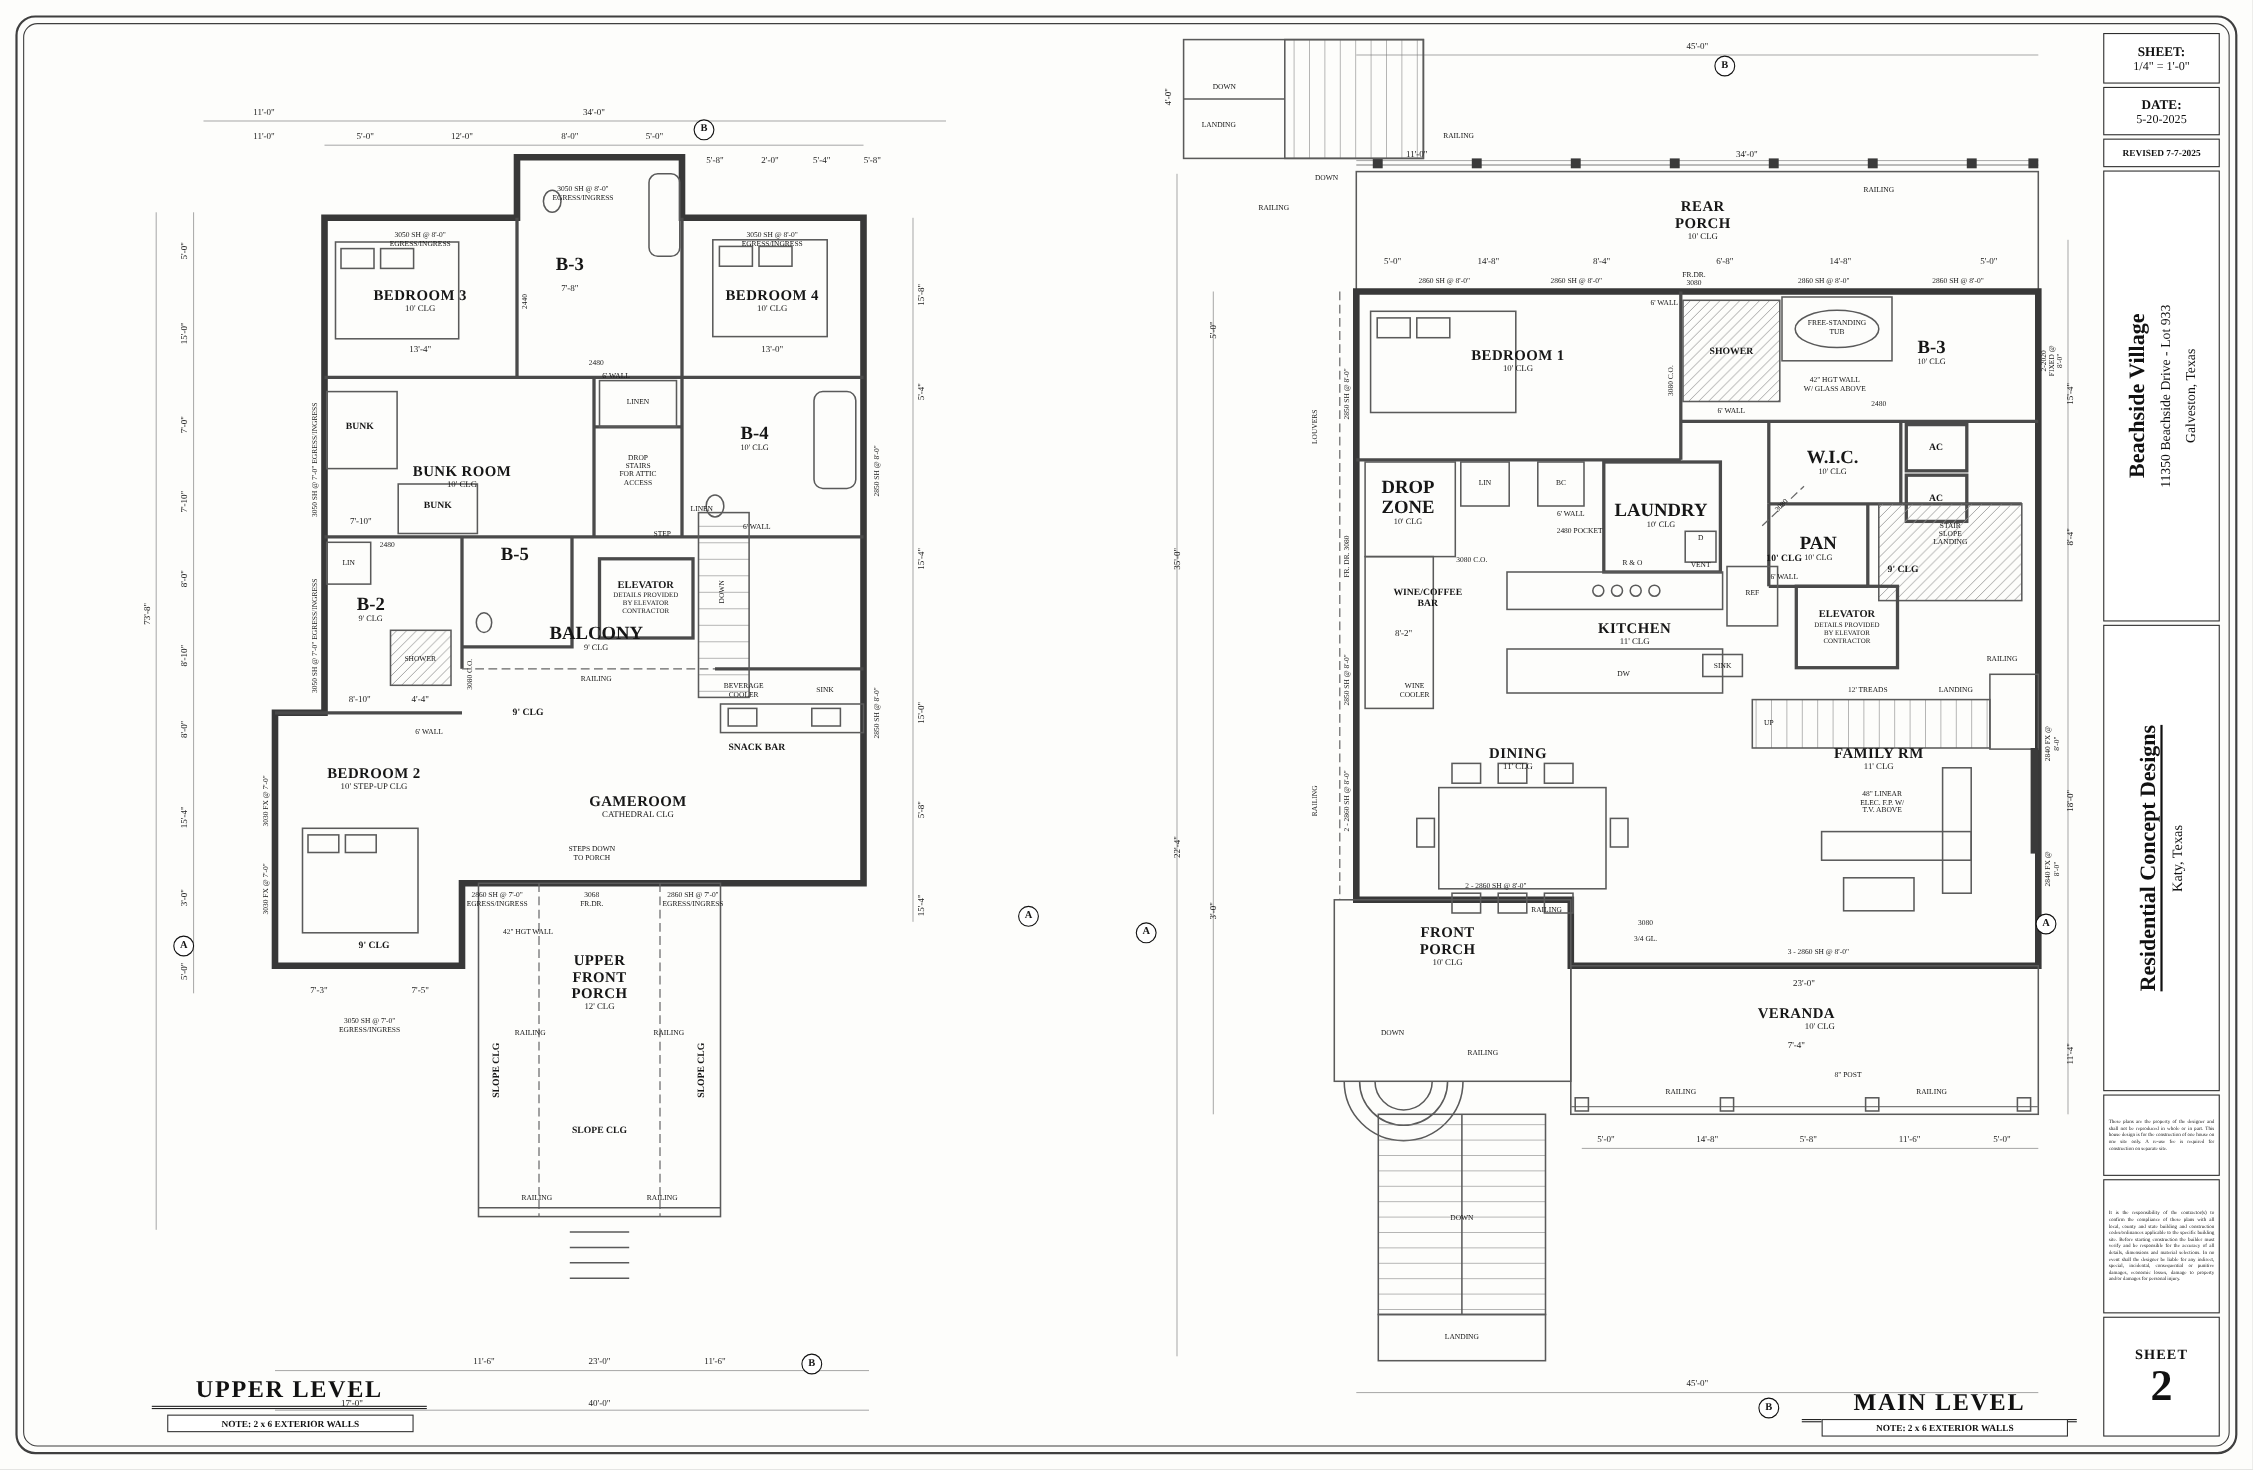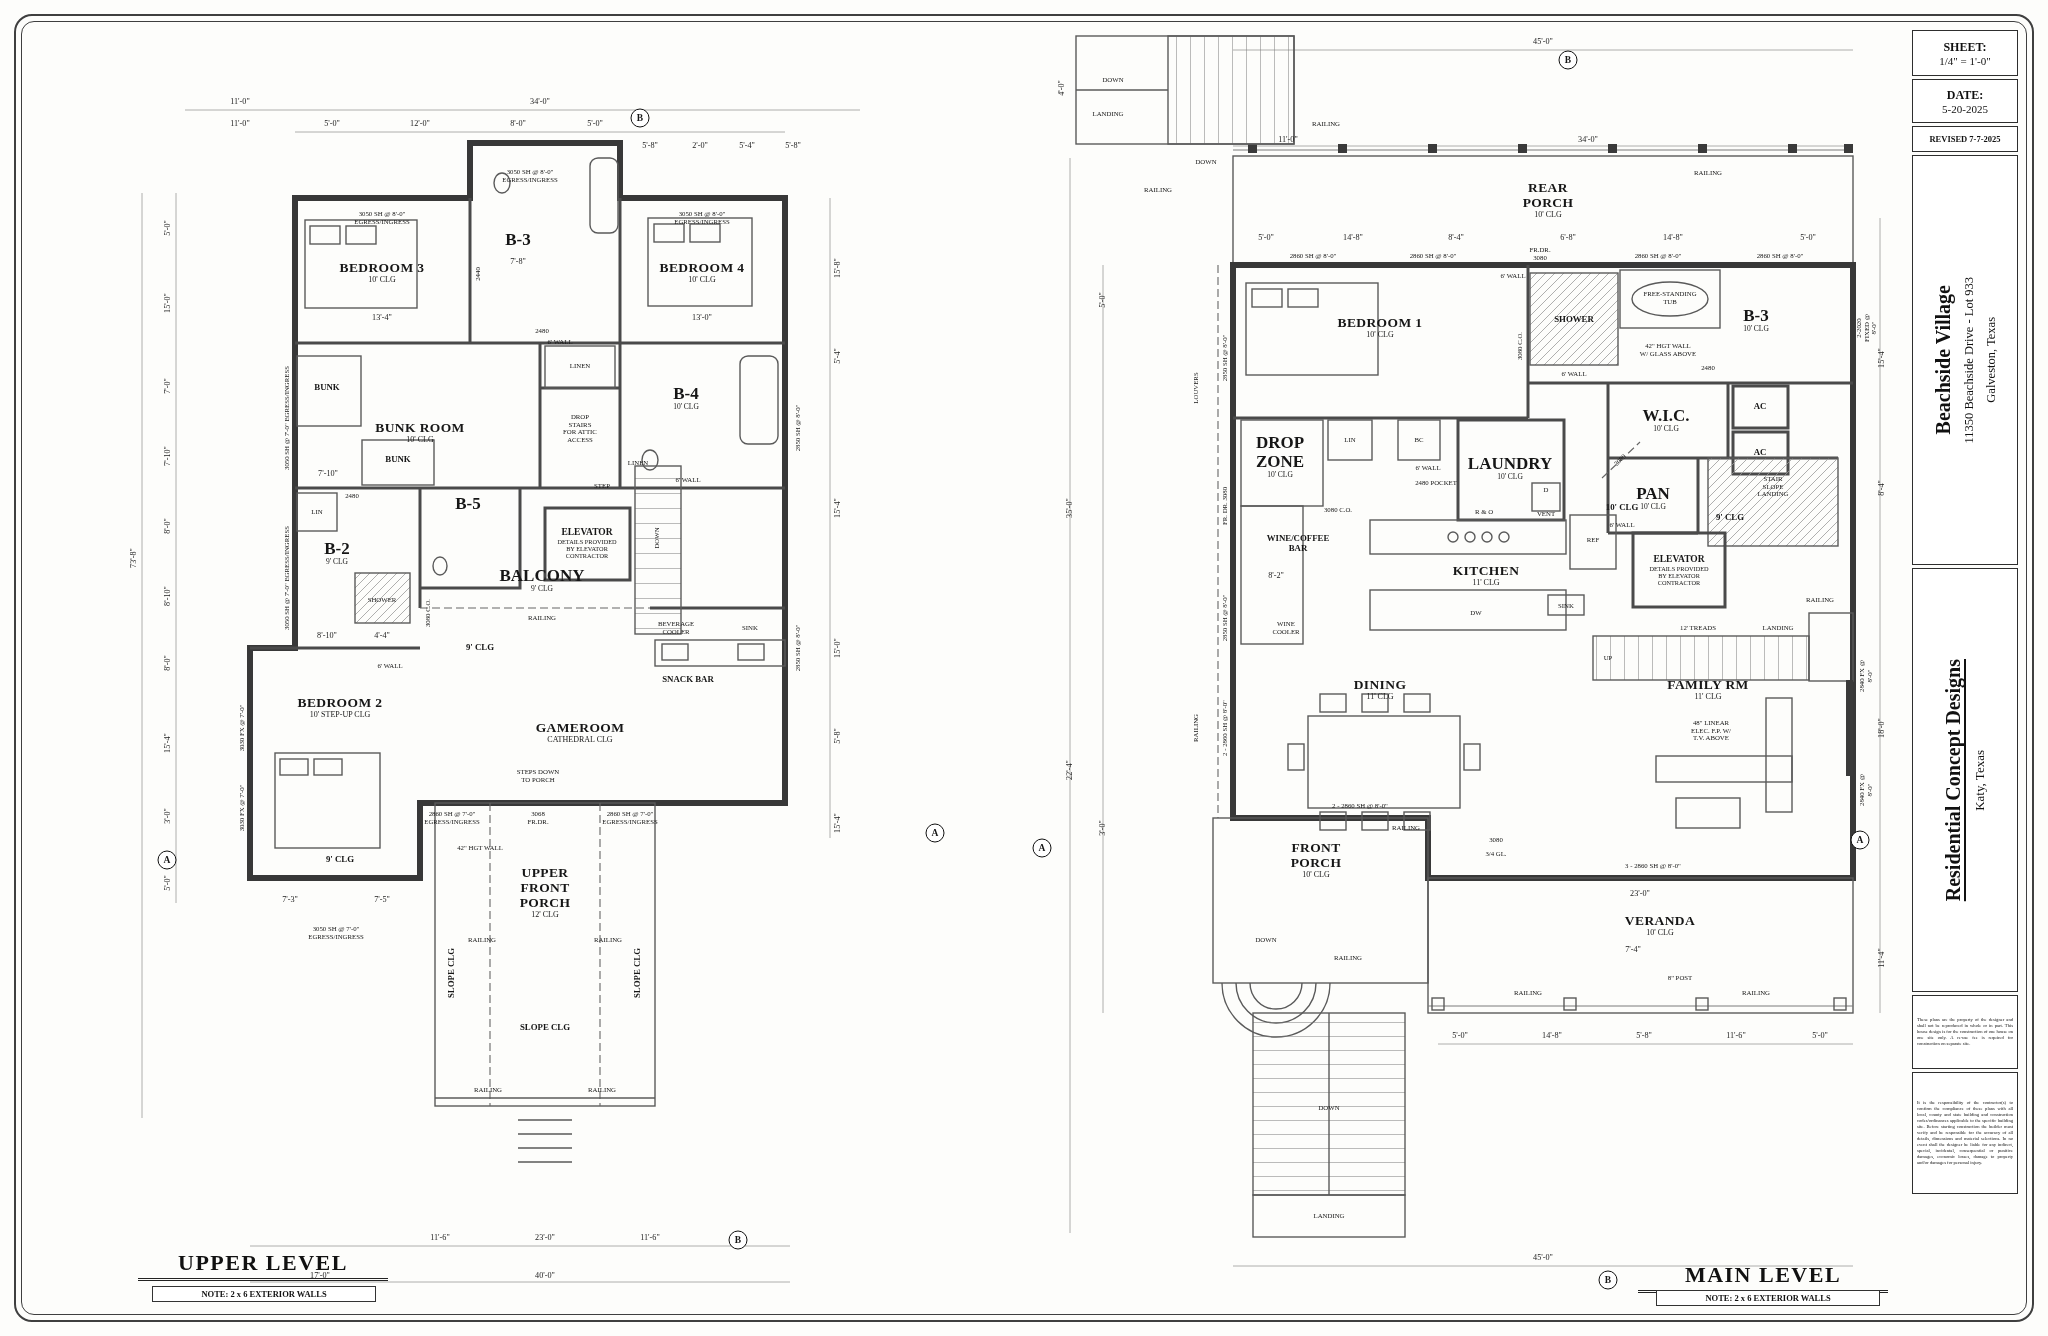--- a/index.html
+++ b/index.html
@@ -855,21 +855,21 @@
         </div>
         <div class="lbl tiny" style="left: 398px; top: 800px; transform: translate(-50%, -50%);">
           <div class="t">RAILING</div>
         </div>
         <div class="lbl tiny" style="left: 258px; top: 912px; transform: translate(-50%, -50%);">
           <div class="t">DOWN</div>
         </div>
         <div class="lbl tiny" style="left: 340px; top: 930px; transform: translate(-50%, -50%);">
           <div class="t">RAILING</div>
         </div>
-        <div class="lbl room" style="left: 652px; top: 898px; transform: translate(-50%, -50%);">
+        <div class="lbl room" style="left: 625px; top: 898px; transform: translate(-50%, -50%); text-align: right;">
           <div class="t">VERANDA</div>
           <div class="s">10' CLG</div>
         </div>
         <div class="lbl dim" style="left: 625px; top: 922px; transform: translate(-50%, -50%);">
           <div class="t">7'-4"</div>
         </div>
         <div class="lbl tiny" style="left: 672px; top: 950px; transform: translate(-50%, -50%);">
           <div class="t">8" POST</div>
         </div>
         <div class="lbl tiny" style="left: 520px; top: 965px; transform: translate(-50%, -50%);">
@@ -967,14 +967,18 @@
         <span class="vtext v-designer">Residential Concept Designs</span>
         <span class="vtext v-dcity">Katy, Texas</span>
       </div>
     </div>
     <div class="box tb-d1">
       <div class="fineprint">These plans are the property of the designer and shall not be reproduced in whole or in part. This house design is for the construction of one house on one site only. A re-use fee is required for construction on separate site.</div>
     </div>
     <div class="box tb-d2">
       <div class="fineprint">It is the responsibility of the contractor(s) to confirm the compliance of these plans with all local, county and state building and construction codes/ordinances applicable to the specific building site. Before starting construction the builder must verify and be responsible for the accuracy of all details, dimensions and material selections. In no event shall the designer be liable for any indirect, special, incidental, consequential or punitive damages, economic losses, damage to property and/or damages for personal injury.</div>
     </div>
+    <div class="box tb-sheet">
+      <div class="tb-sheet-label">SHEET</div>
+      <div class="tb-sheet-num">2</div>
+    </div>
   </div>
 </div>
 
 </body></html>

